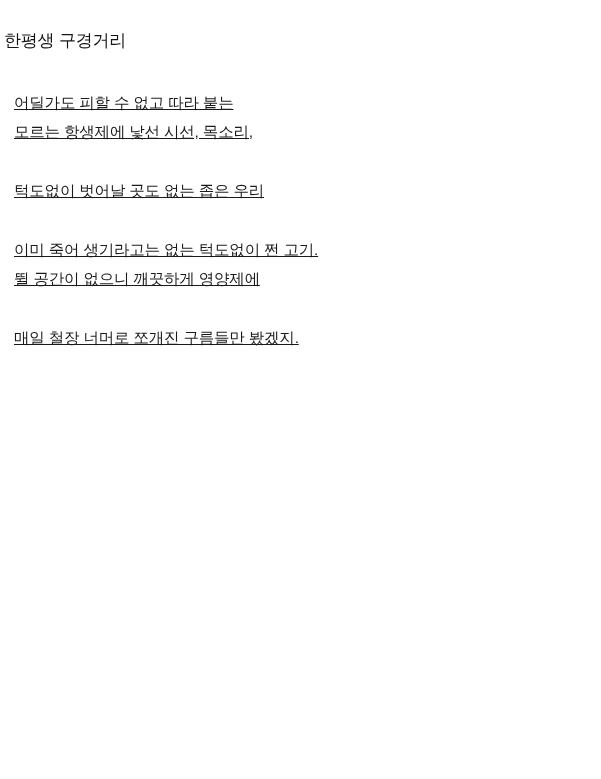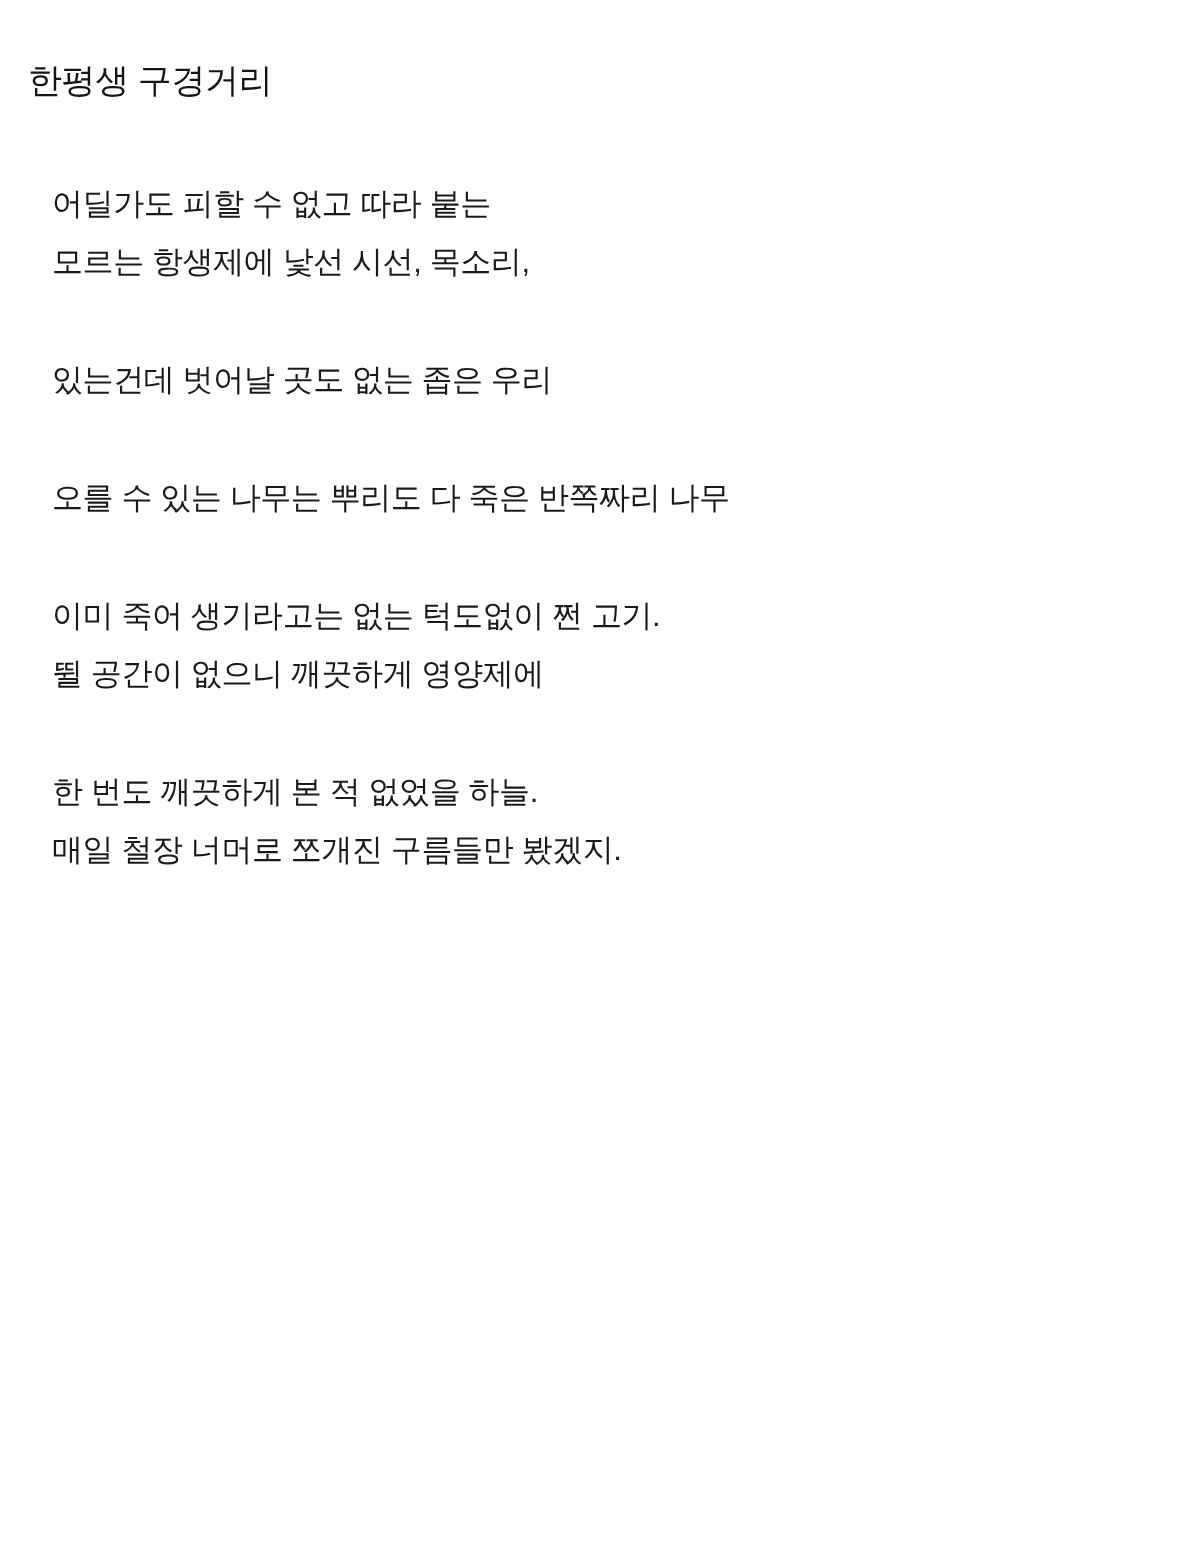--- a/index.html
+++ b/index.html
@@ -18,28 +18,29 @@
     width: 601px;
     height: 779px;
     box-sizing: border-box;
     padding: 28px 0 0 0;
     background: #ffffff;
   }
   .title {
     font-size: 17px;
     line-height: 26px;
     color: #141414;
-    padding: 0 14px;
+    padding: 0 4px;
     margin: 0 0 34px 0;
     font-weight: 400;
     letter-spacing: -0.2px;
   }
   .stanza {
     padding: 0 14px;
-    margin: 0 0 30px 12px;
+    margin: 0 0 30px 0;
+    text-decoration: underline;
   }
   .stanza:last-child {
     margin-bottom: 0;
   }
   .line {
     font-size: 15.5px;
     line-height: 29px;
     color: #1a1a1a;
     letter-spacing: -0.2px;
     white-space: pre-wrap;
@@ -52,30 +53,26 @@
 <div class="page">
   <h1 class="title">한평생 구경거리</h1>
 
   <div class="stanza">
     <div class="line">어딜가도 피할 수 없고 따라 붙는</div>
     <div class="line">모르는 항생제에 낯선 시선, 목소리,</div>
   </div>
 
 
   <div class="stanza">
-    <div class="line">있는건데 벗어날 곳도 없는 좁은 우리</div>
+    <div class="line">턱도없이 벗어날 곳도 없는 좁은 우리</div>
   </div>
 
-  <div class="stanza">
-    <div class="line">오를 수 있는 나무는 뿌리도 다 죽은 반쪽짜리 나무</div>
-  </div>
 
   <div class="stanza">
     <div class="line">이미 죽어 생기라고는 없는 턱도없이 쩐 고기.</div>
     <div class="line">뛸 공간이 없으니 깨끗하게 영양제에</div>
   </div>
 
   <div class="stanza">
-    <div class="line">한 번도 깨끗하게 본 적 없었을 하늘.</div>
     <div class="line">매일 철장 너머로 쪼개진 구름들만 봤겠지.</div>
   </div>
 
 </div>
 
 </body></html>

